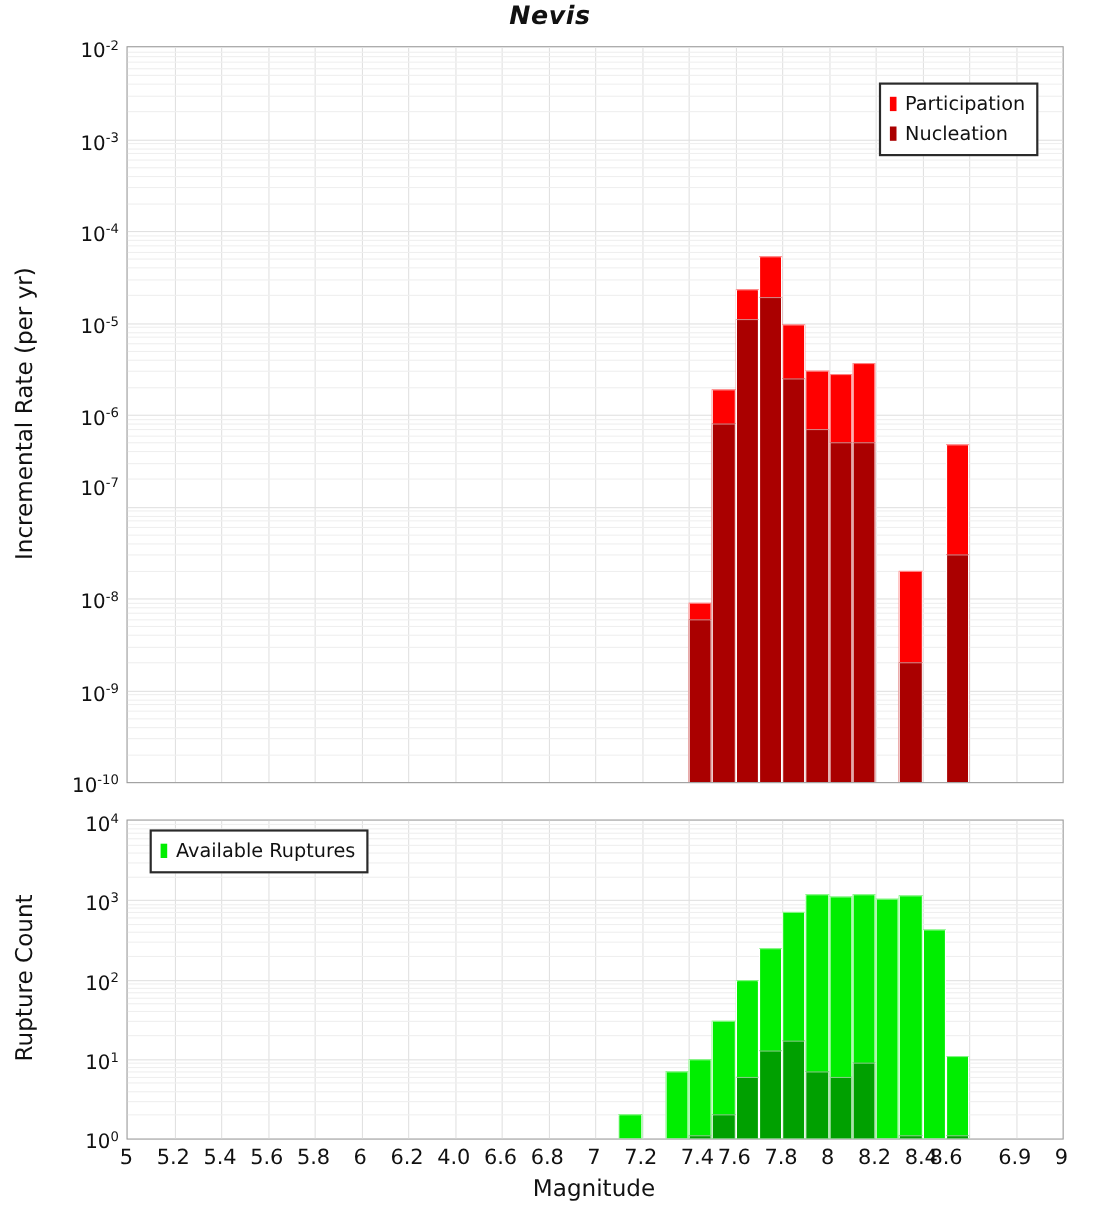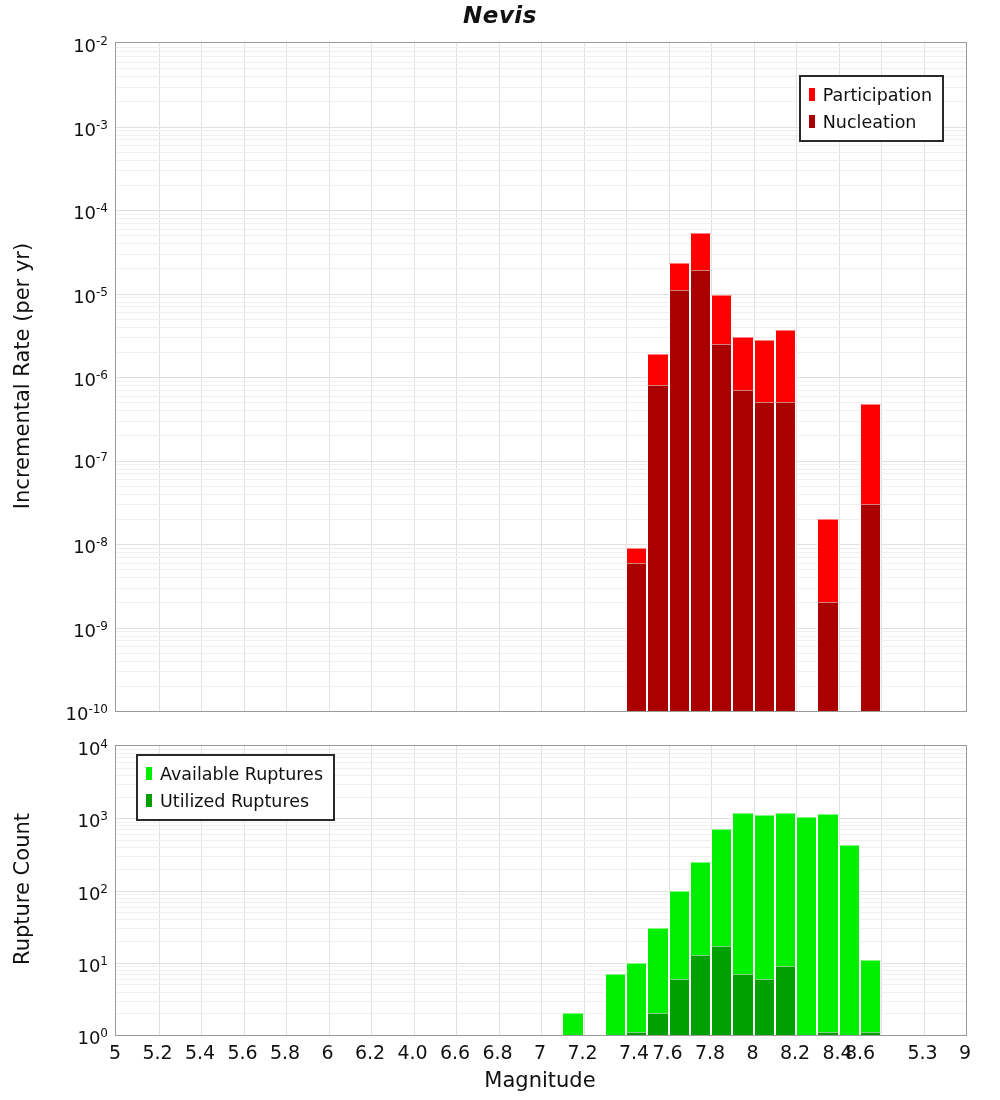--- a/index.html
+++ b/index.html
@@ -251,39 +251,35 @@
       <div class="bar" style="left: 616.25px; width: 21.25px; top: 227.942px; height: 61.0583px; background: rgb(0, 160, 0);"></div>
       <div class="bar" style="left: 637.5px; width: 21.25px; top: 232.779px; height: 56.2214px; background: rgb(0, 160, 0);"></div>
       <div class="bar" style="left: 658.75px; width: 21.25px; top: 220.056px; height: 68.944px; background: rgb(0, 160, 0);"></div>
       <div class="bar" style="left: 701.25px; width: 21.25px; top: 286px; height: 3px; background: rgb(0, 160, 0);"></div>
       <div class="bar" style="left: 743.75px; width: 21.25px; top: 286px; height: 3px; background: rgb(0, 160, 0);"></div>
       <div class="legend" style="left: 20px; top: 8px;">
         <div class="legend-item">
           <span class="legend-swatch" style="background: rgb(0, 238, 0);"></span>
           <span class="legend-label">Available Ruptures</span>
         </div>
-        <div class="legend-item">
-          <span class="legend-swatch" style="background: rgb(0, 160, 0);"></span>
-          <span class="legend-label">Utilized Ruptures</span>
-        </div>
       </div>
     </div>
 
   <div class="axis-label ylab" style="left:22px; top:376px;">Incremental Rate (per yr)</div>
 
   <div class="axis-label ylab" style="left:22px; top:889px;">Rupture Count</div>
 
   <div class="axis-label xlab" style="left:540px; top:1068px;">Magnitude</div>
 
 <div class="ytick" style="top: 28px;">10<sup>-2</sup></div>
     <div class="ytick" style="top: 111.5px;">10<sup>-3</sup></div>
     <div class="ytick" style="top: 195px;">10<sup>-4</sup></div>
     <div class="ytick" style="top: 278.5px;">10<sup>-5</sup></div>
     <div class="ytick" style="top: 362px;">10<sup>-6</sup></div>
-    <div class="ytick" style="top: 444px;">10<sup>-7</sup></div>
+    <div class="ytick" style="top: 426px;">10<sup>-7</sup></div>
     <div class="ytick" style="top: 529px;">10<sup>-8</sup></div>
     <div class="ytick" style="top: 612.5px;">10<sup>-9</sup></div>
     <div class="ytick" style="top: 696px;">10<sup>-10</sup></div>
     <div class="ytick" style="top: 731px;">10<sup>4</sup></div>
     <div class="ytick" style="top: 803.25px;">10<sup>3</sup></div>
     <div class="ytick" style="top: 875.5px;">10<sup>2</sup></div>
     <div class="ytick" style="top: 947.75px;">10<sup>1</sup></div>
     <div class="ytick" style="top: 1020px;">10<sup>0</sup></div>
     <div class="xtick" style="left: 83px;">5</div>
     <div class="xtick" style="left: 125.5px;">5.2</div>
@@ -297,15 +293,15 @@
     <div class="xtick" style="left: 465.5px;">6.8</div>
     <div class="xtick" style="left: 508px;">7</div>
     <div class="xtick" style="left: 550.5px;">7.2</div>
     <div class="xtick" style="left: 593px; padding-left: 9px;">7.4</div>
     <div class="xtick" style="left: 635.5px;">7.6</div>
     <div class="xtick" style="left: 678px;">7.8</div>
     <div class="xtick" style="left: 720.5px;">8</div>
     <div class="xtick" style="left: 763px;">8.2</div>
     <div class="xtick" style="left: 805.5px;">8.4</div>
     <div class="xtick" style="left: 828px;">8.6</div>
-    <div class="xtick" style="left: 890.5px;">5.3</div>
+    <div class="xtick" style="left: 890.5px;">6.9</div>
     <div class="xtick" style="left: 933px;">9</div>
   </div>
 
 </body></html>

